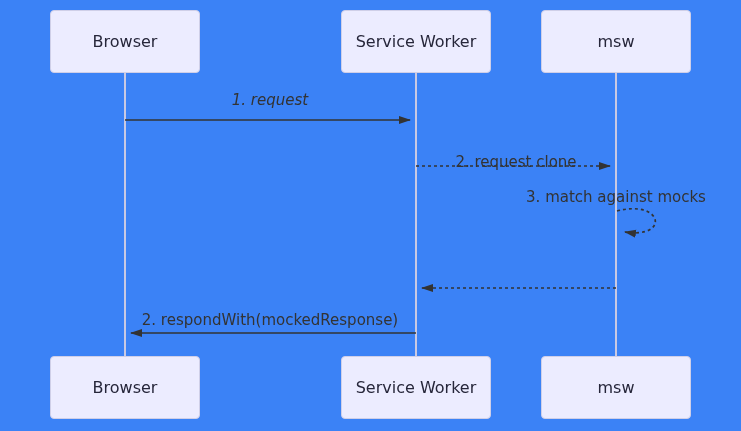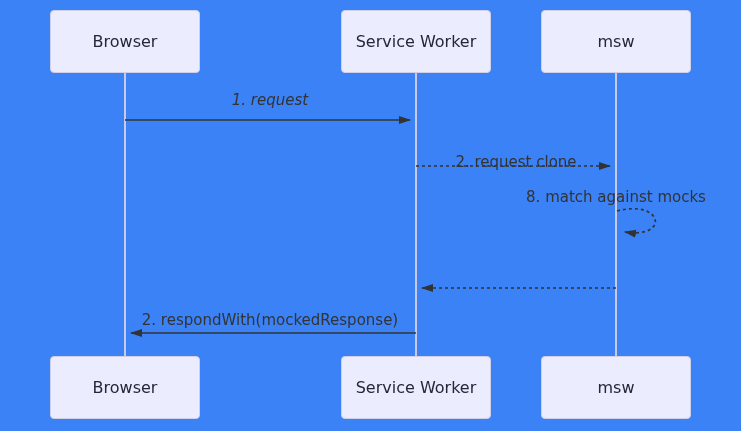--- a/index.html
+++ b/index.html
@@ -90,16 +90,16 @@
   </div>
   <div class="actor-box sw bottom">
     <span>Service Worker</span>
   </div>
   <div class="actor-box msw bottom">
     <span>msw</span>
   </div>
 
   <div class="msg-label" style="left:270px; top:91px;font-style:italic;">1. request</div>
   <div class="msg-label" style="left:516px; top:145px;margin-top:8px;">2. request clone</div>
-  <div class="msg-label" style="left:616px; top:188px;">8. match against mocks</div>
+  <div class="msg-label" style="left:616px; top:188px;">3. match against mocks</div>
   <div class="msg-label" style="left:270px; top:311px;">2. respondWith(mockedResponse)</div>
 
 </div>
 
 </body></html>

